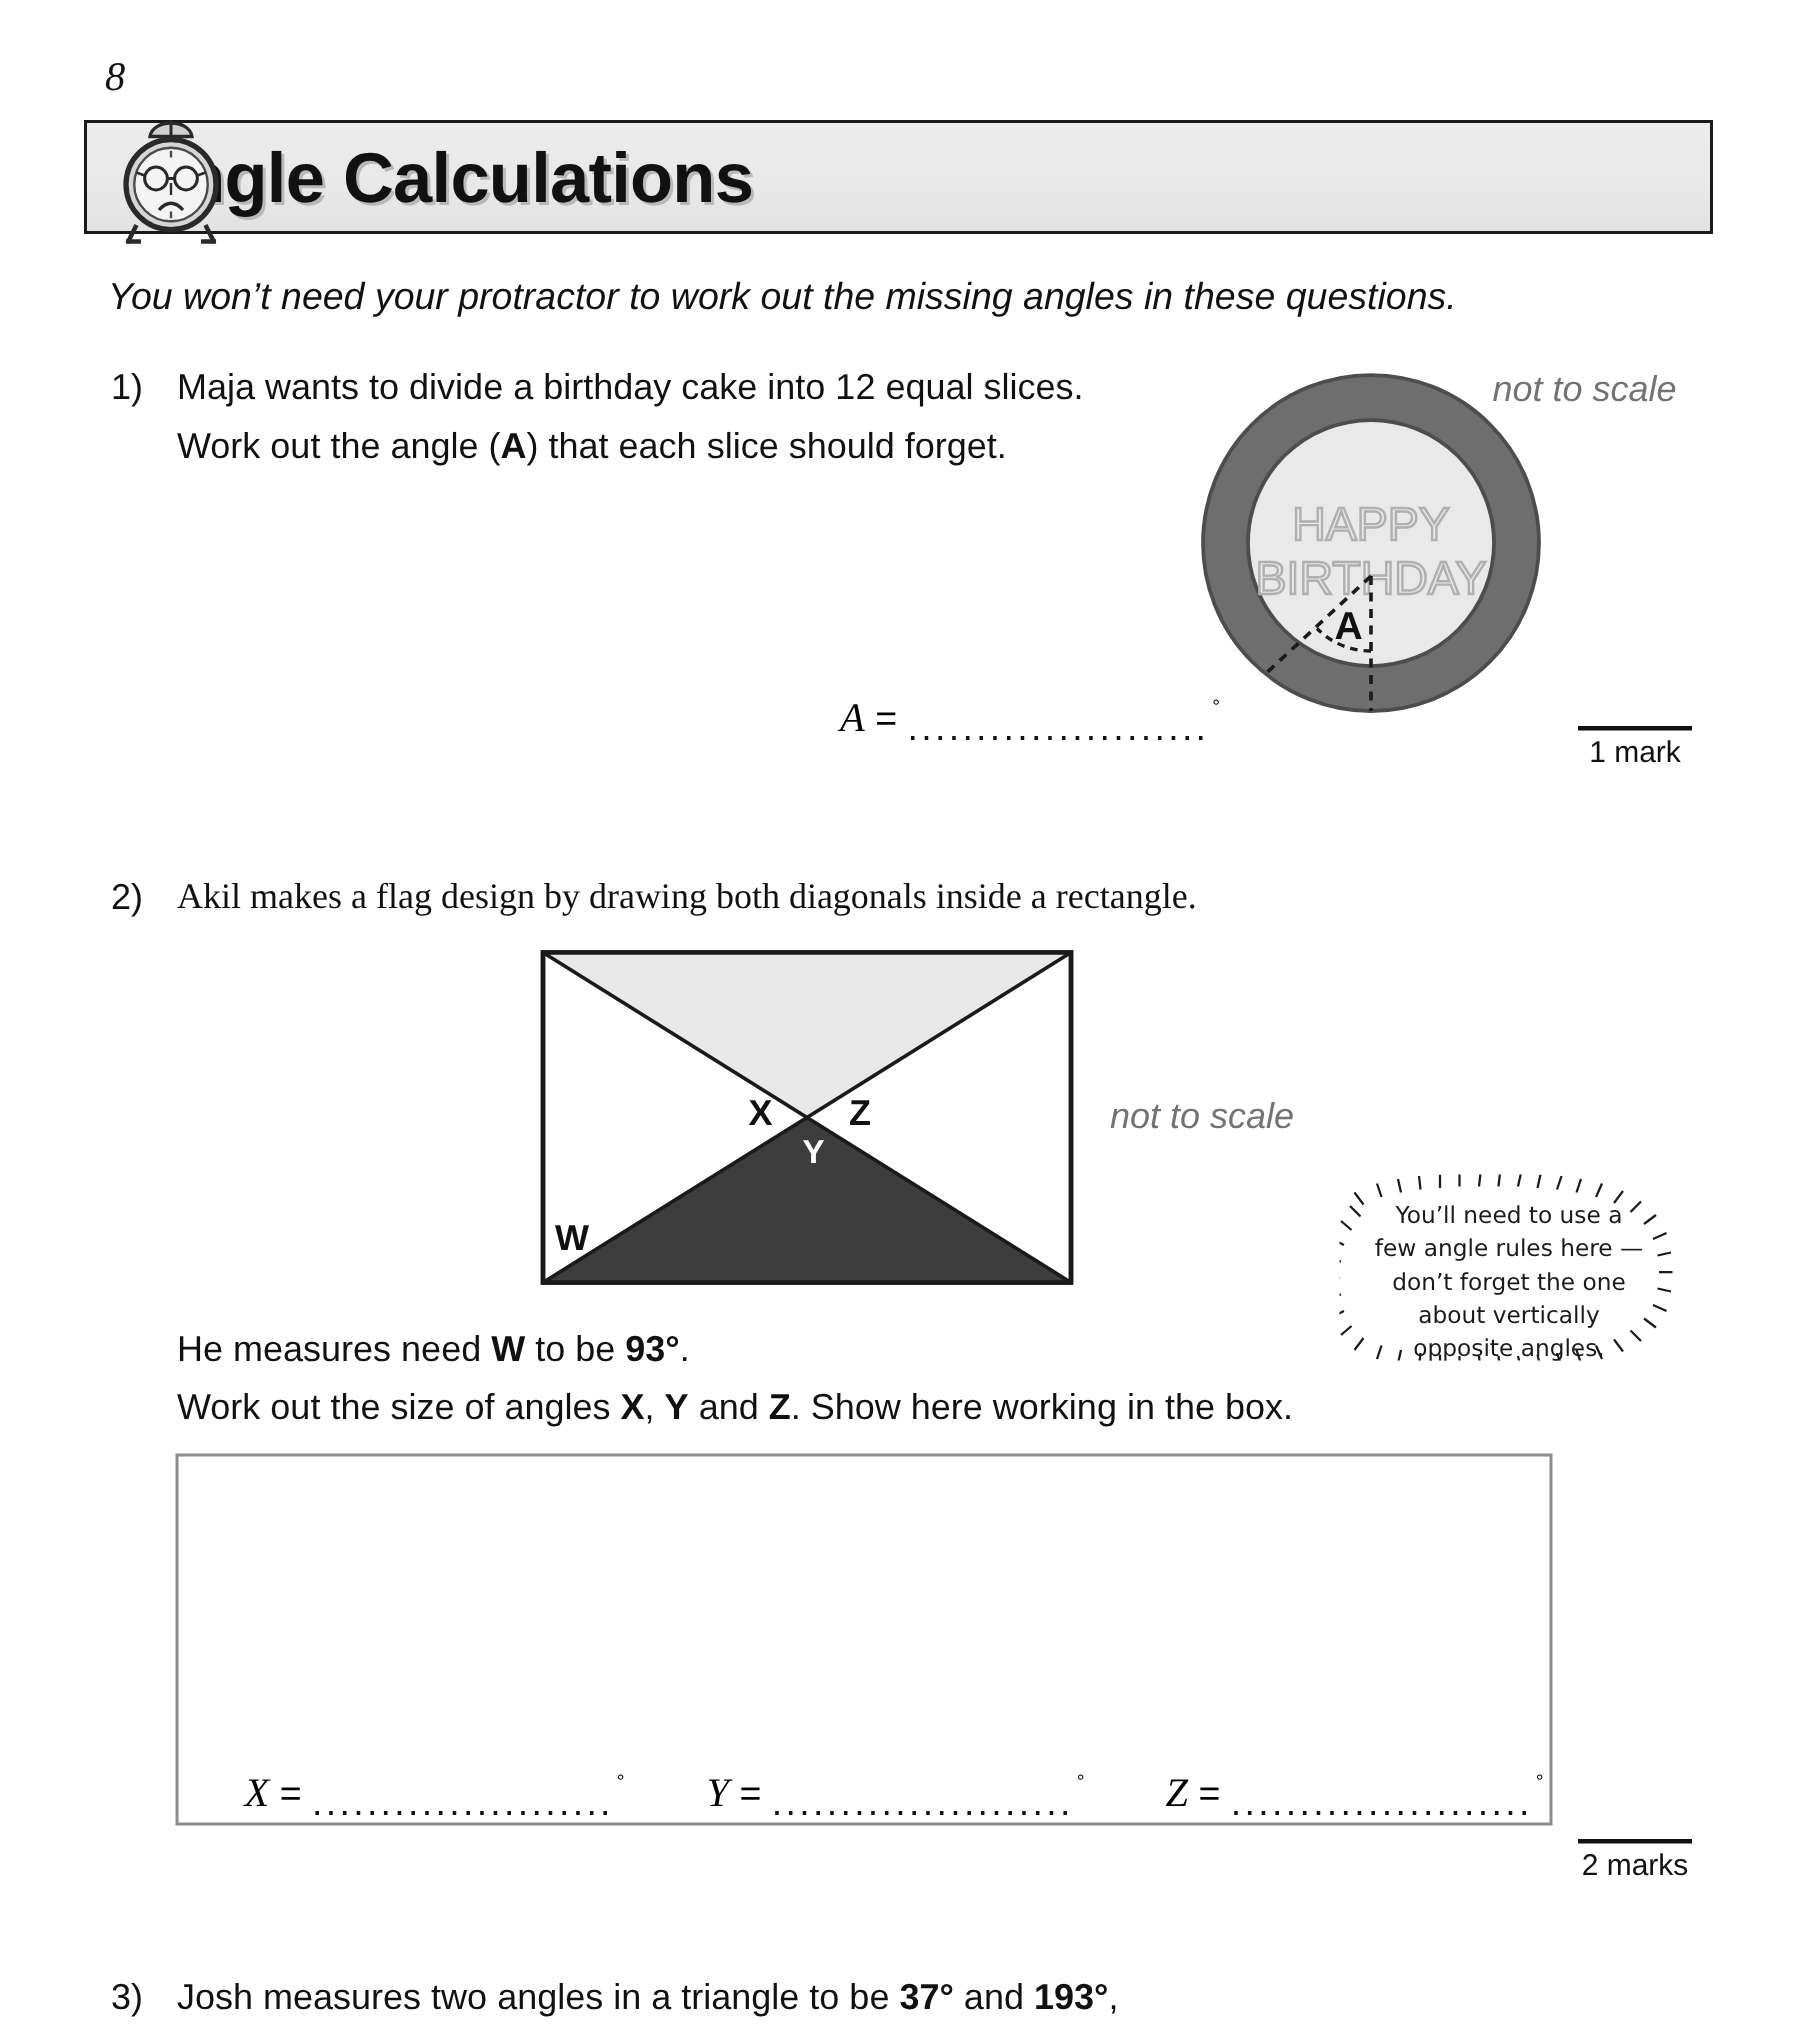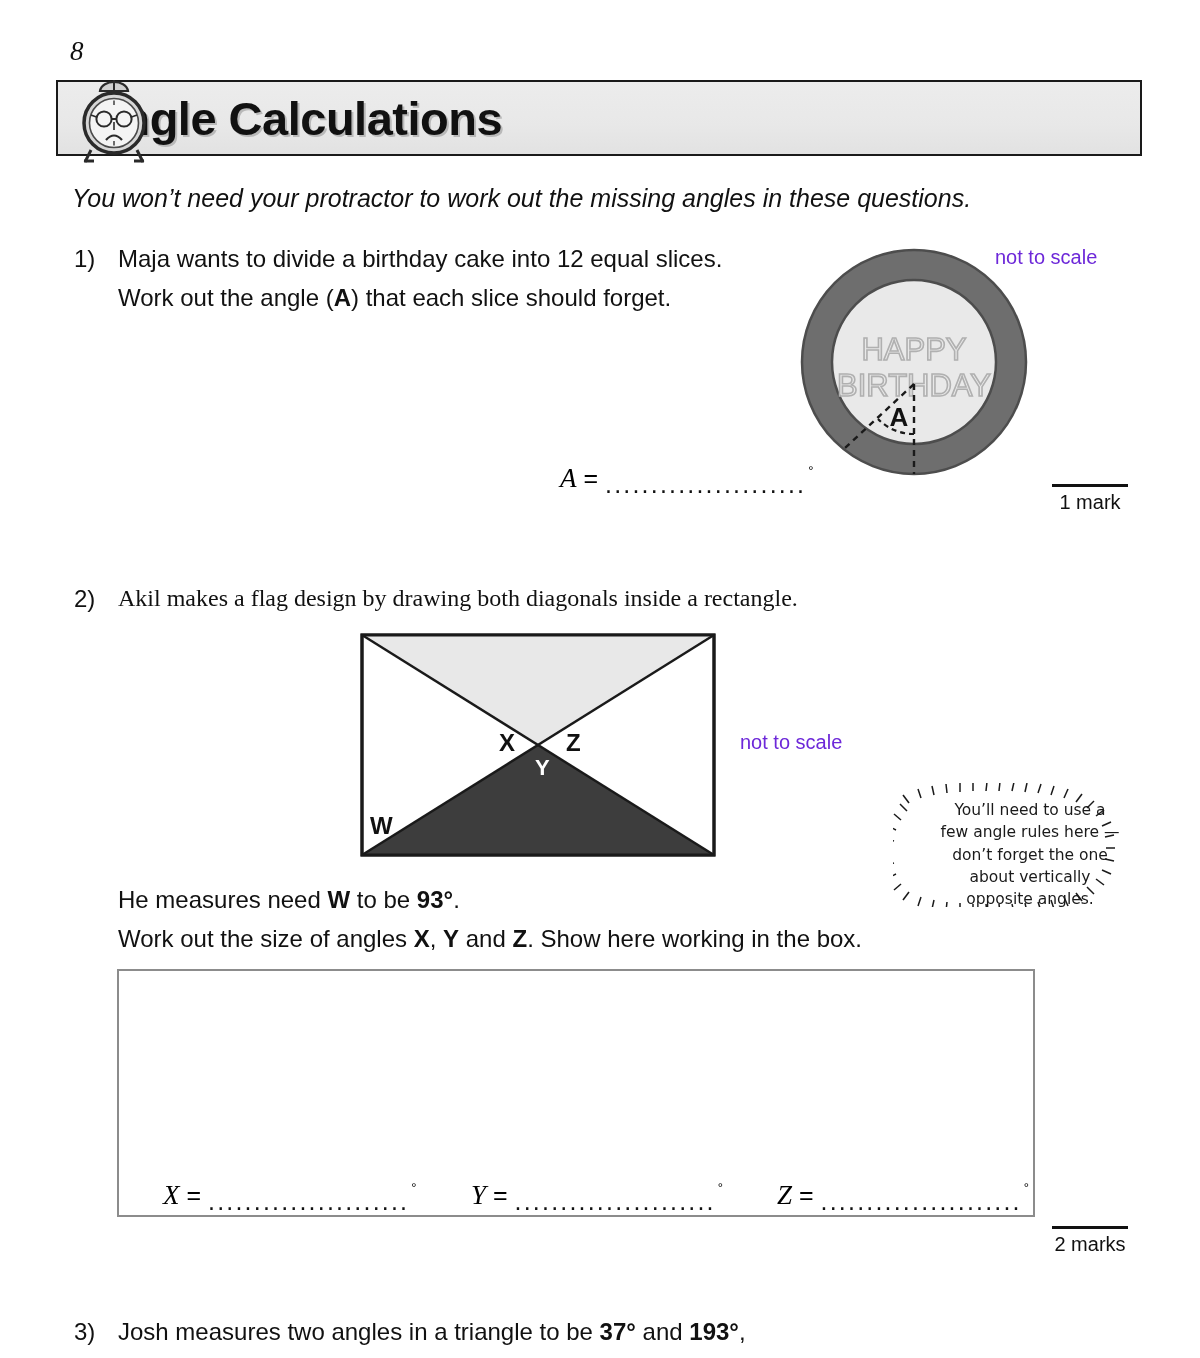--- a/index.html
+++ b/index.html
@@ -126,22 +126,23 @@
   
   .cake-figure {
     position: absolute;
     left: 800px;
     top: 248px;
     width: 228px;
     height: 228px;
   }
   .nts {
     position: absolute;
-    font-size: 20px;
-    color: #6d28d9;
+    font-size: 24px;
+    color: #737373;
+    font-style: italic;
   }
   #q1-nts { left: 995px; top: 246px; }
 
   
   .mark-block {
     position: absolute;
     text-align: center;
     width: 120px;
   }
   .mark-rule {
@@ -192,21 +193,20 @@
   .hint-text {
     position: absolute;
     left: 22px;
     top: 16px;
     width: 182px;
     text-align: center;
     font-family: "DejaVu Sans", sans-serif;
     font-size: 15.5px;
     line-height: 1.44;
     color: #1a1a1a;
-    margin-left: 24px;
   }
 
   #q2-l2 { left: 118px; top: 886px; }
   #q2-l3 { left: 118px; top: 925px; }
 
   
   .working-box {
     position: absolute;
     left: 117px;
     top: 969px;

